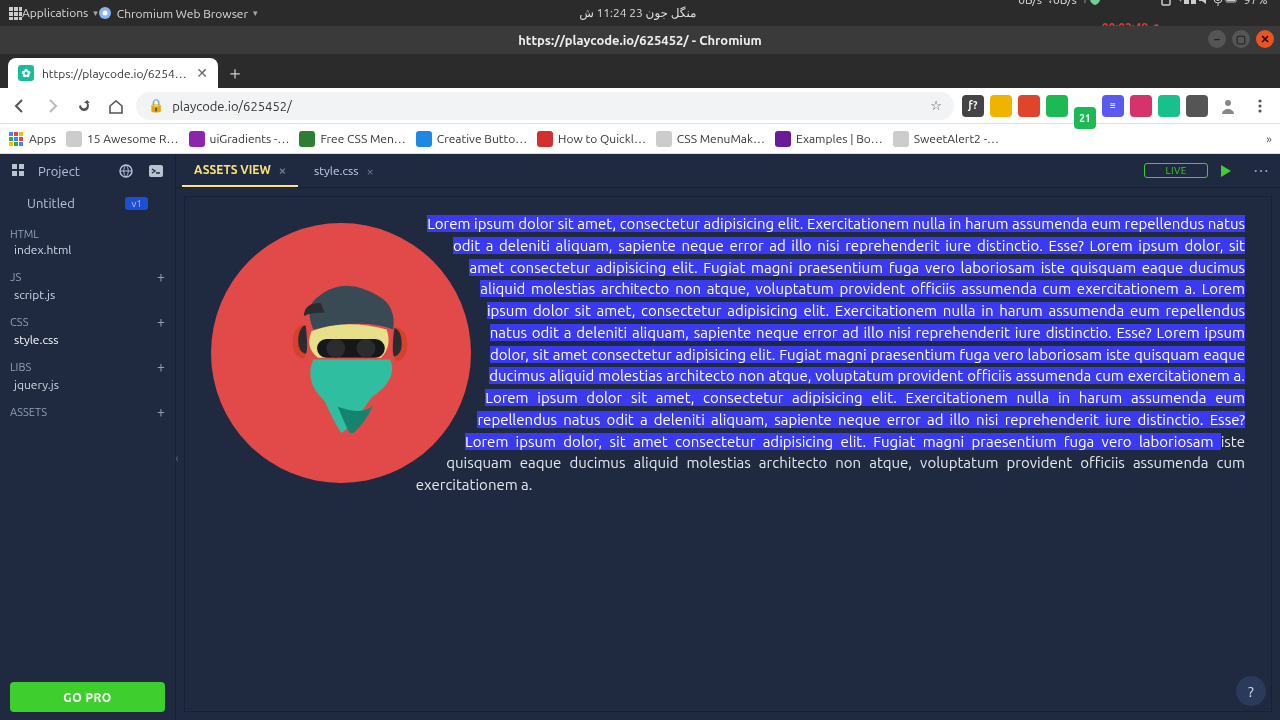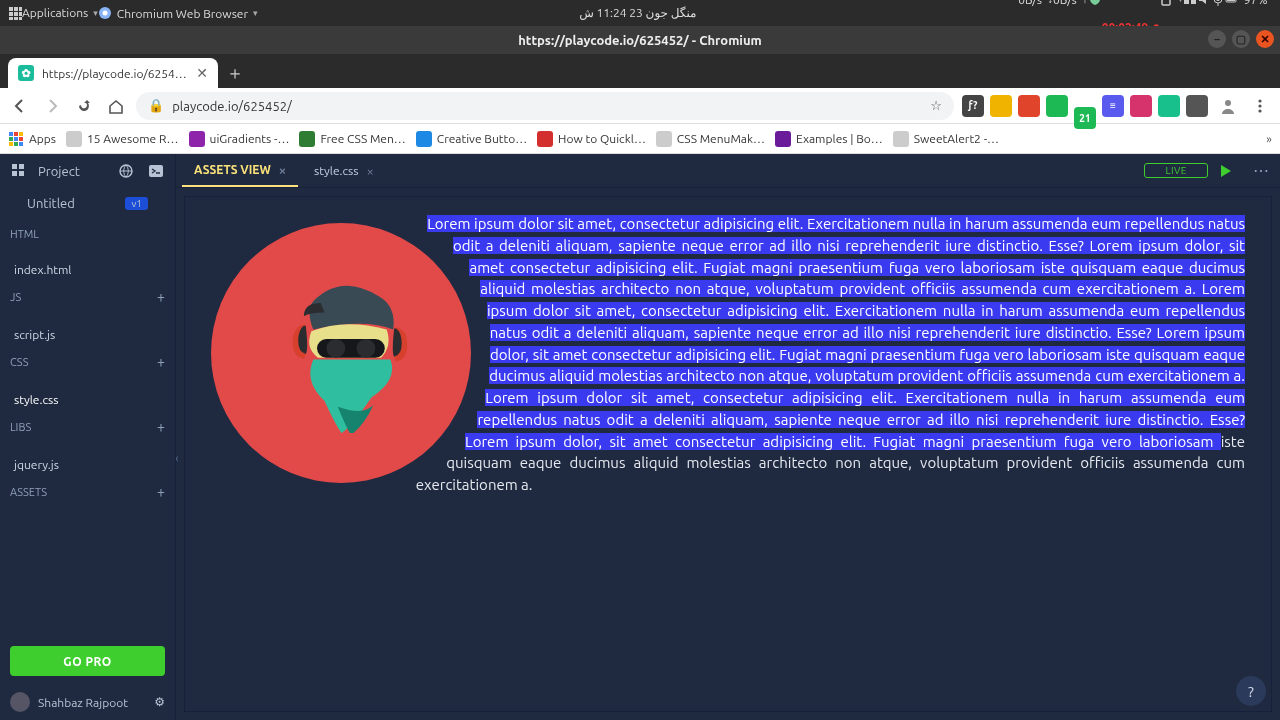--- a/index.html
+++ b/index.html
@@ -110,21 +110,21 @@
     padding: 0 27px; font-size: 13px;
   }
   .proj-title .chip {
     background: #1d4ed8; border-radius: 3px; padding: 1px 6px; font-size: 10px;
   }
   .sec-hdr {
     display: flex; align-items: center; justify-content: space-between;
     padding: 4px 10px 0; font-size: 11px; color: #8fa0b8; margin-top: 6px;
   }
   .sec-hdr .plus { cursor: pointer; color: #8fa0b8; font-size: 14px; }
-  .file-item { padding: 3px 10px 3px 14px; font-size: 12px; color: #d0dae8; cursor: pointer; margin-top: 20px; }
+  .file-item { padding: 3px 10px 3px 14px; font-size: 12px; color: #d0dae8; cursor: pointer; }
   .file-item.active { color: #fff; }
   .sidebar-spacer { flex: 1; }
   .go-pro {
     margin: 8px 10px; height: 30px; background: #3ecf2e; color: #fff;
     font-weight: 700; font-size: 12px; border-radius: 4px;
     display: flex; align-items: center; justify-content: center; cursor: pointer;
     letter-spacing: .5px;
   }
   .user-row {
     display: flex; align-items: center; gap: 8px; padding: 8px 10px;
@@ -458,25 +458,20 @@
       </div>
     <div class="file-item">jquery.js</div>
 
     <div class="sec-hdr">
         <span>ASSETS</span>
         <span class="plus">+</span>
       </div>
 
     <div class="sidebar-spacer"></div>
     <div class="go-pro">GO PRO</div>
-    <div class="user-row">
-      <span class="avatar"></span>
-      <span class="uname">Shahbaz Rajpoot</span>
-      <span class="gear">⚙</span>
-    </div>
   </div>
 
   <div class="pc-main">
     <div class="divider-handle">‹</div>
 
     <div class="tabsrow">
       <div class="ed-tab active">
         <span>ASSETS VIEW</span>
         <span class="tab-x">×</span>
       </div>

